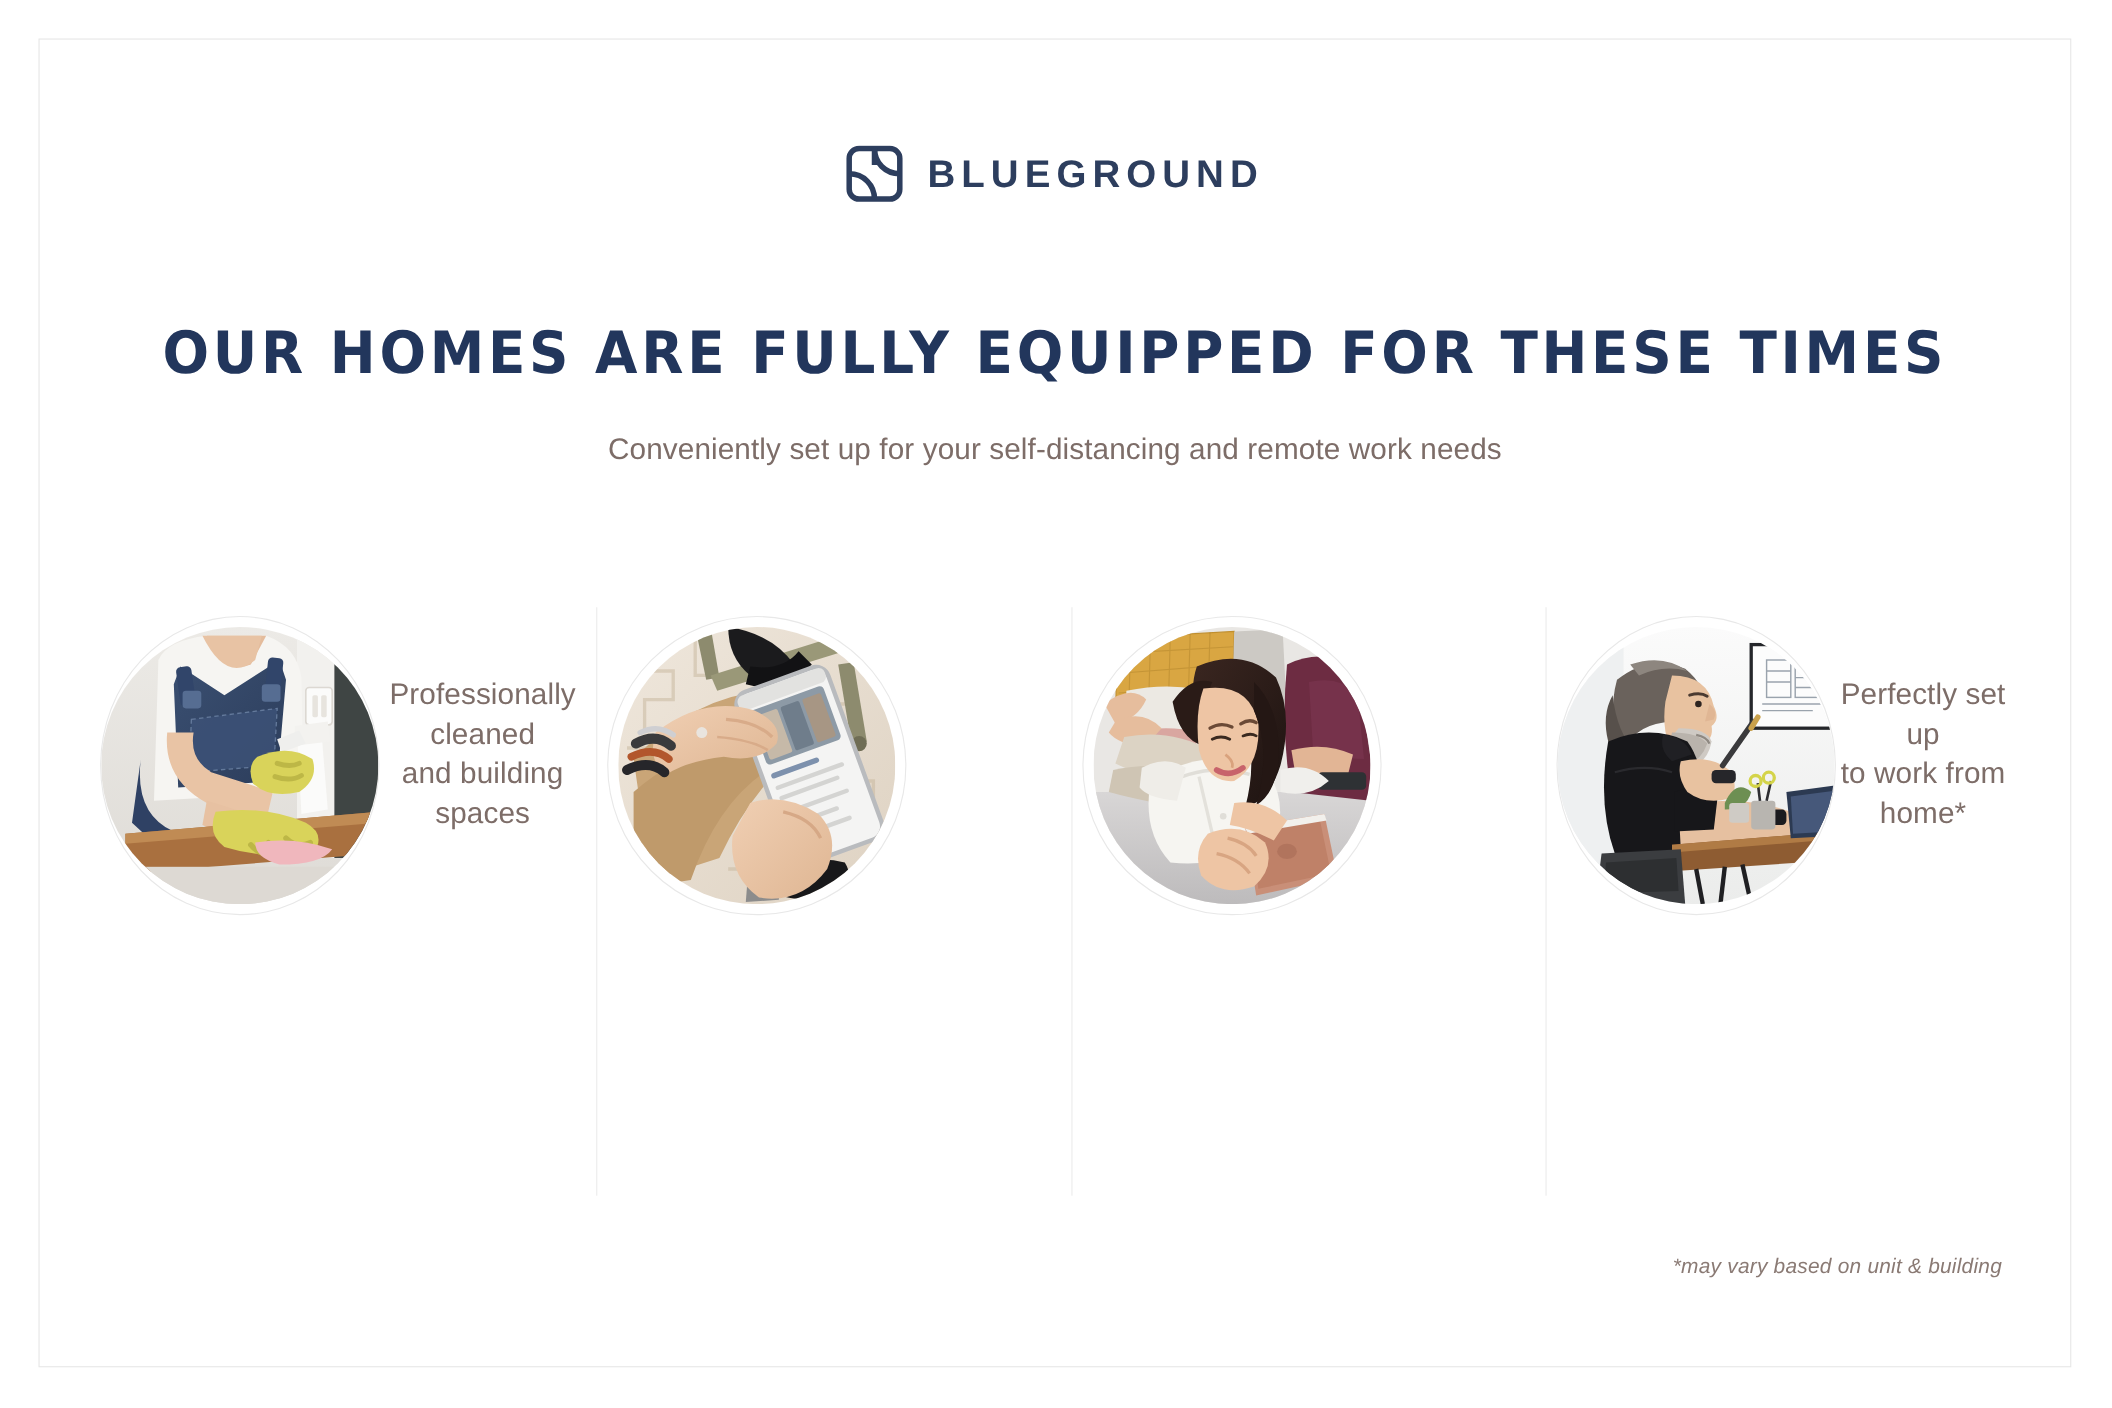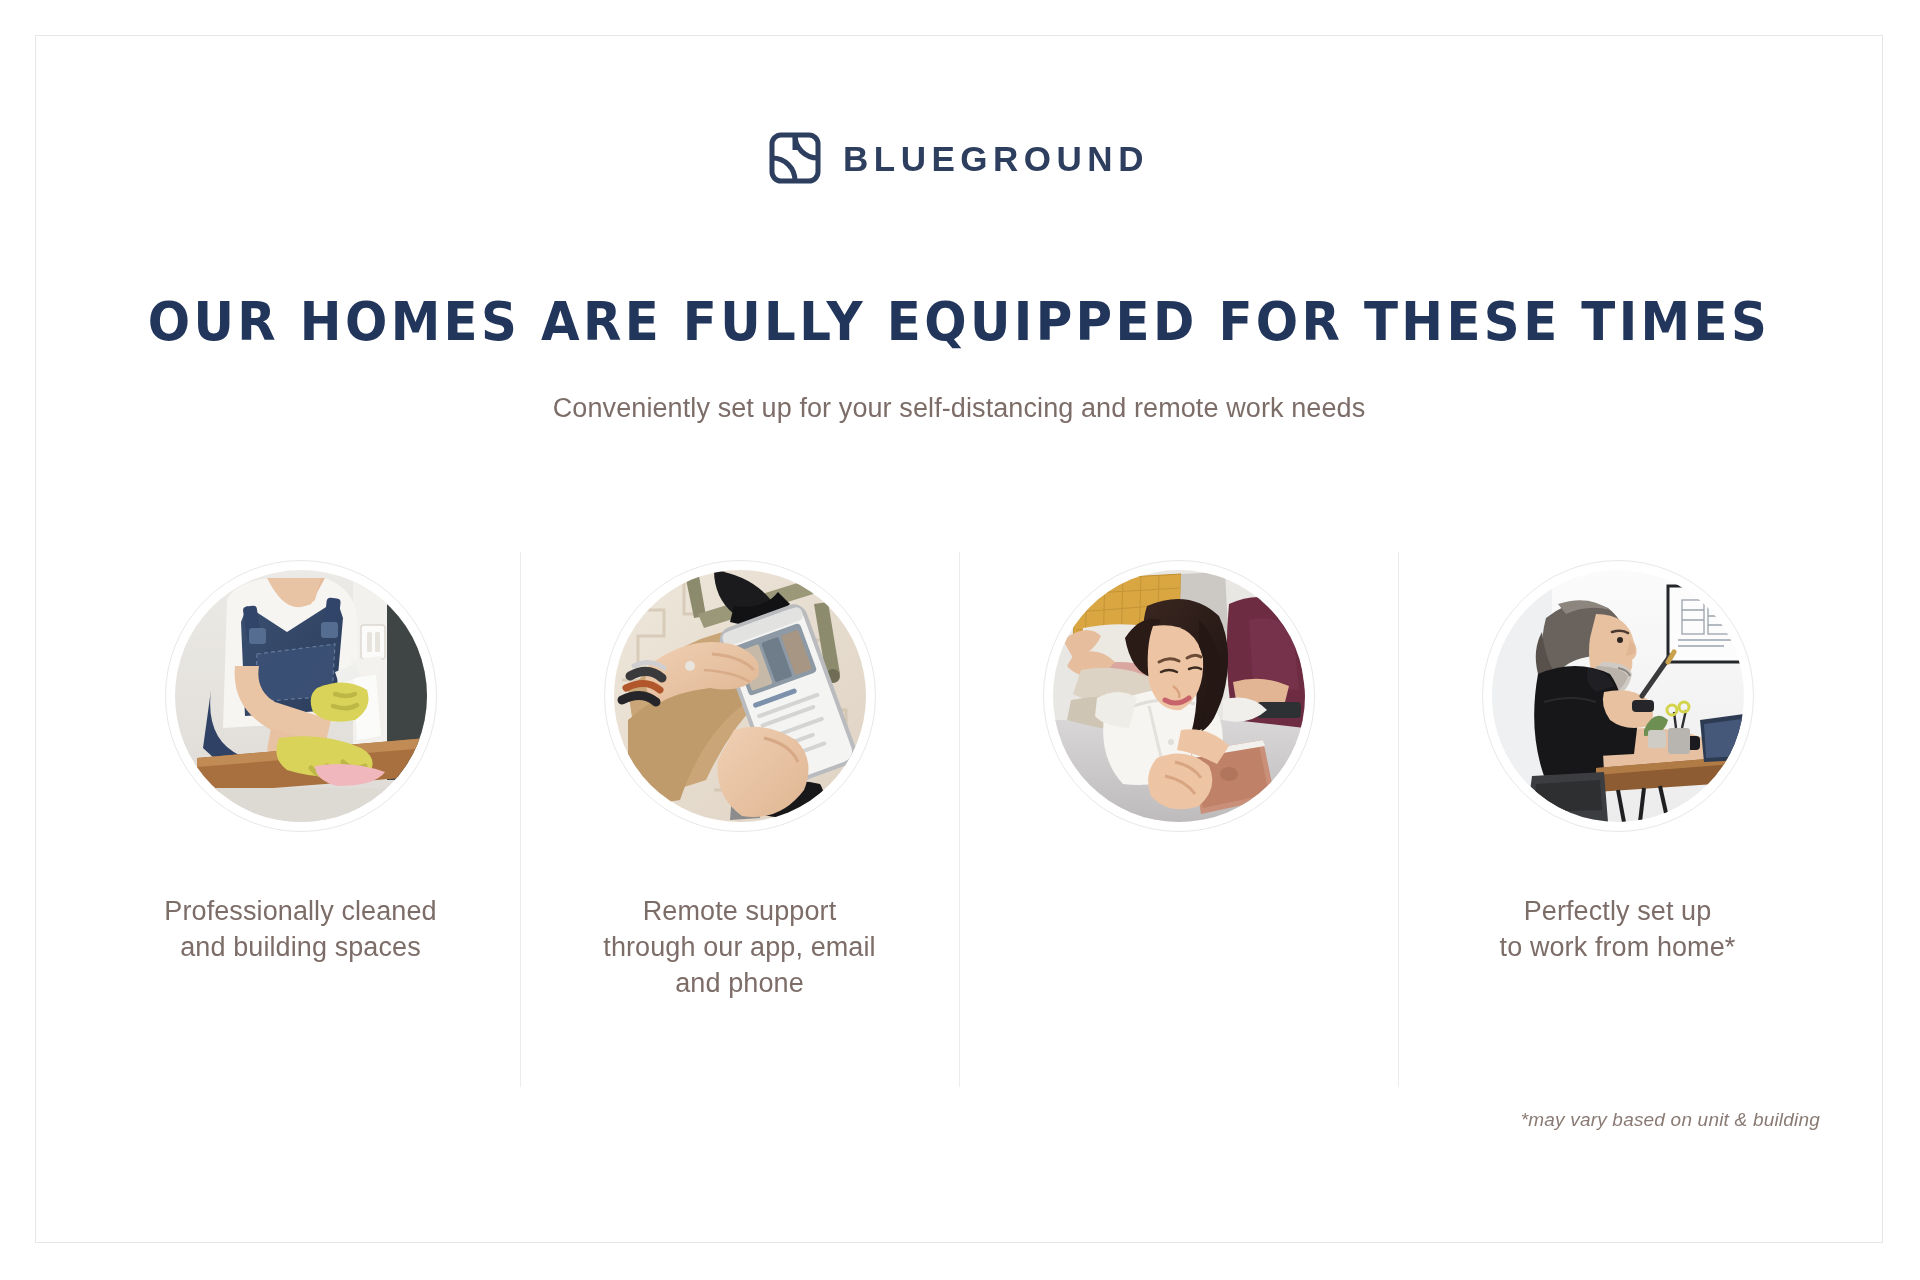--- a/index.html
+++ b/index.html
@@ -90,22 +90,20 @@
     top: 516px;
     left: 45px;
     width: 1756px;
     height: 535px;
     display: flex;
   }
   .col {
     flex: 1 1 0;
     position: relative;
     display: flex;
-    flex-direction: column;
-    align-items: center;
     padding: 0 10px;
     box-sizing: border-box;
   }
   .col + .col::before {
     content: "";
     position: absolute;
     left: 0;
     top: 0;
     bottom: 0;
     width: 1px;
@@ -138,21 +136,21 @@
     font-family: "Liberation Sans", sans-serif;
     font-size: 27px;
     color: #7d6d68;
     line-height: 1.33;
     letter-spacing: 0.1px;
   }
 
   .footnote {
     position: absolute;
     right: 62px;
-    top: 1073px;
+    top: 1105px;
     font-family: "Liberation Sans", sans-serif;
     font-style: italic;
     font-size: 19px;
     color: #8a7a74;
     letter-spacing: 0.2px;
   }
 </style>
 </head>
 <body>
 
@@ -306,25 +304,20 @@
             <path d="M90 100 Q120 102 136 112" stroke="#d8ab89" stroke-width="2.5" fill="none"></path>
             <circle cx="76" cy="96" r="5" fill="#e9e4de"></circle>
 
             <path d="M16 106 Q34 96 48 108" stroke="#3a3a3c" stroke-width="9" fill="none" stroke-linecap="round"></path>
             <path d="M12 118 Q32 108 46 120" stroke="#b2562c" stroke-width="7" fill="none" stroke-linecap="round"></path>
             <path d="M8 130 Q28 120 42 132" stroke="#26262a" stroke-width="9" fill="none" stroke-linecap="round"></path>
             <path d="M20 96 Q36 88 50 98" stroke="#cfcfd2" stroke-width="5" fill="none" stroke-linecap="round"></path>
           </svg>
         </div>
       </div>
-      <div class="caption">
-        <div>Remote support</div>
-        <div>through our app, email</div>
-        <div>and phone</div>
-      </div>
     </div>
 
     <div class="col">
       <div class="photo-ring">
         <div class="photo">
           <svg viewBox="0 0 252 252" xmlns="http://www.w3.org/2000/svg">
             <defs>
               <linearGradient id="c3bed" x1="0" y1="0" x2="0" y2="1">
                 <stop offset="0" stop-color="#d8d6d6"></stop>
                   <stop offset="1" stop-color="#bdbbbc"></stop>

